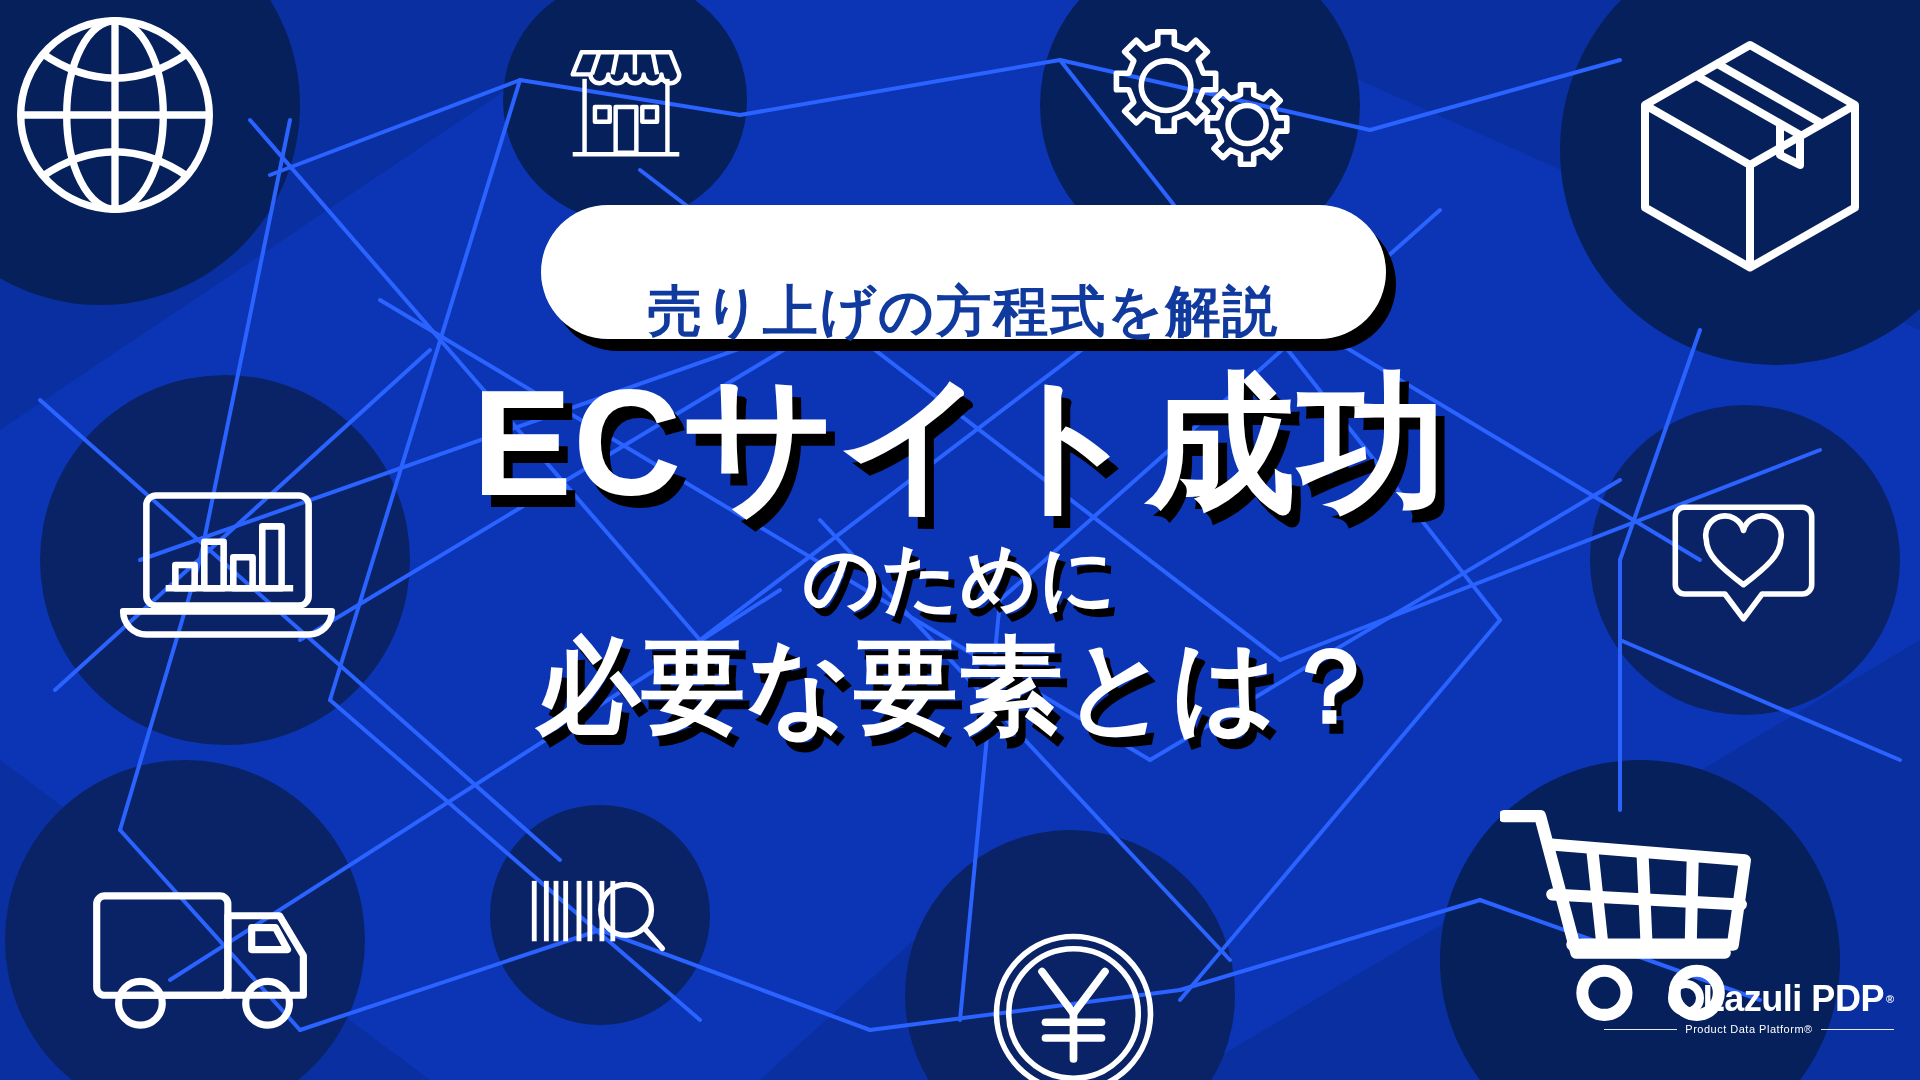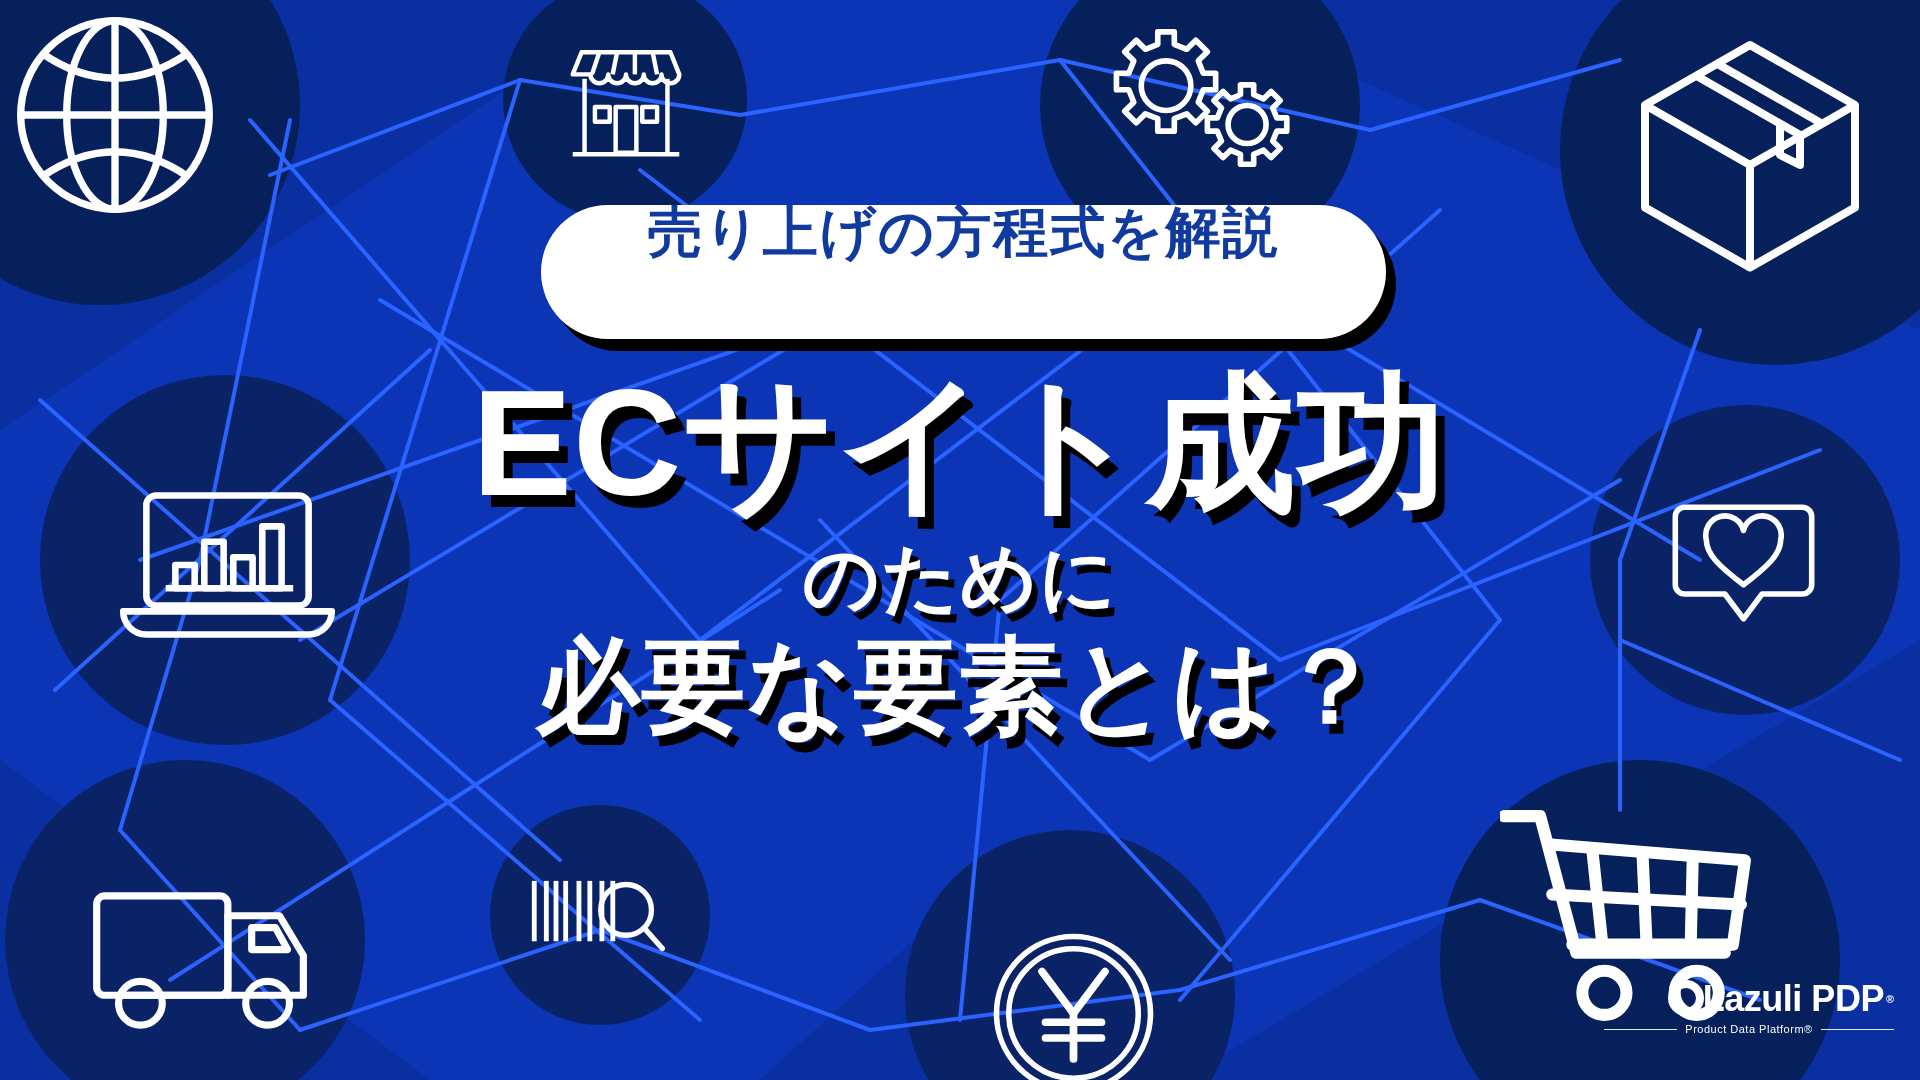--- a/index.html
+++ b/index.html
@@ -39,21 +39,21 @@
     position:absolute; left:10px; top:12px;
     width:845px; height:134px;
     background:#000;
     border-radius:67px;
   }
   #bubble .body{
     position:absolute; left:0; top:0;
     width:845px; height:134px;
     background:#ffffff;
     border-radius:67px;
-    display:flex; align-items:flex-start; justify-content:center;
+    display:flex; align-items:flex-end; justify-content:center;
   }
   #bubble .label{
     color:#103a9e;
     font-size:55px;
     font-weight:700;
     letter-spacing:2px;
     white-space:nowrap;
     line-height:1;
   }
   .tail-wrap{ position:absolute; left:0; top:0; }

